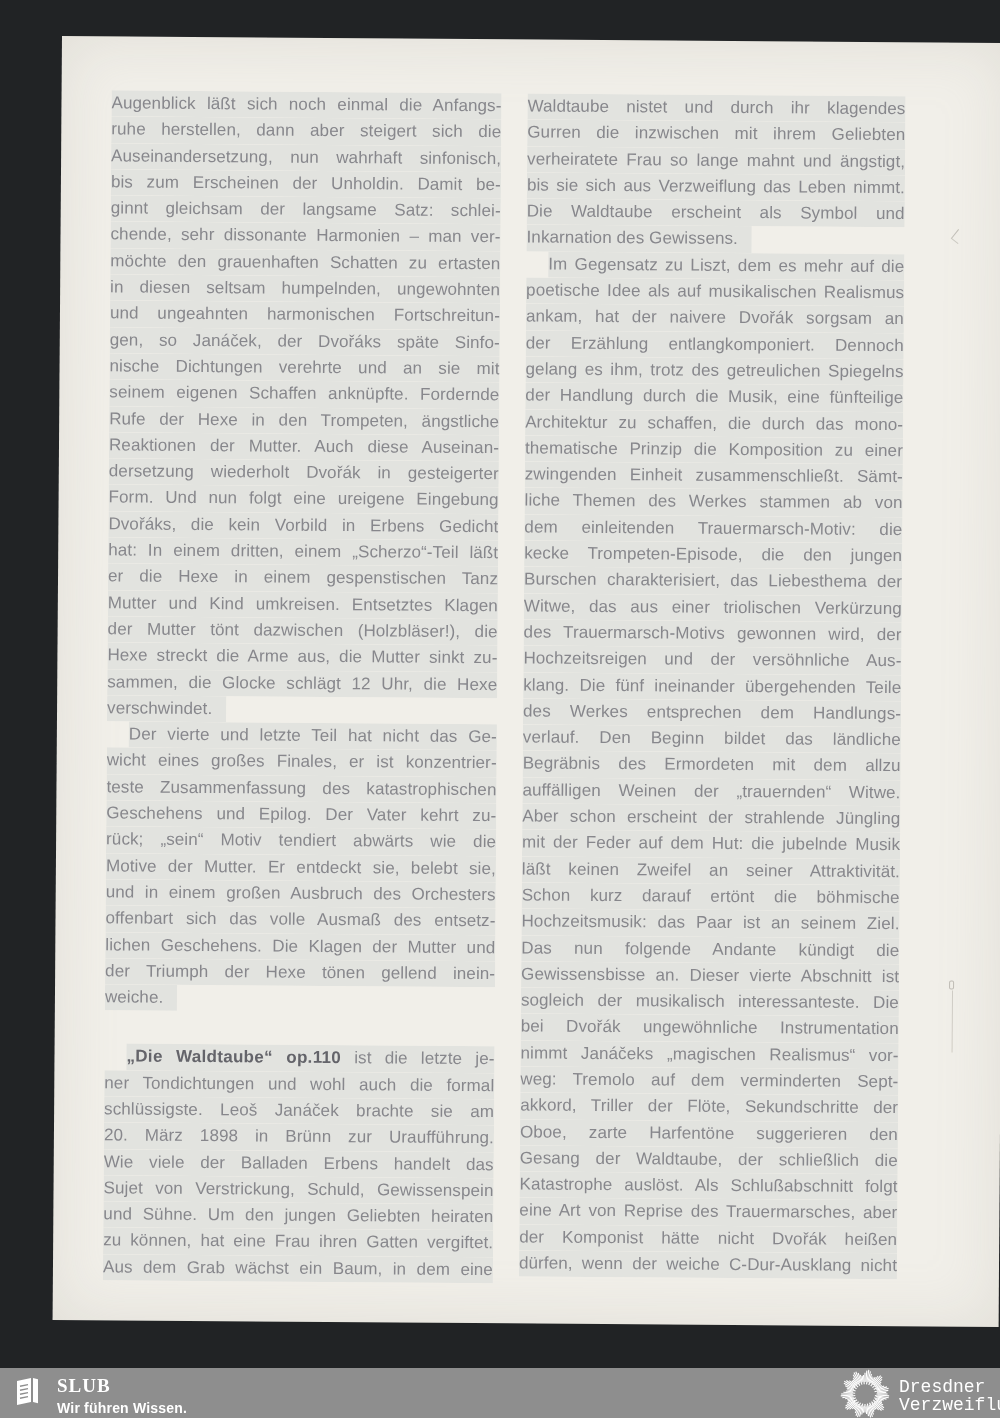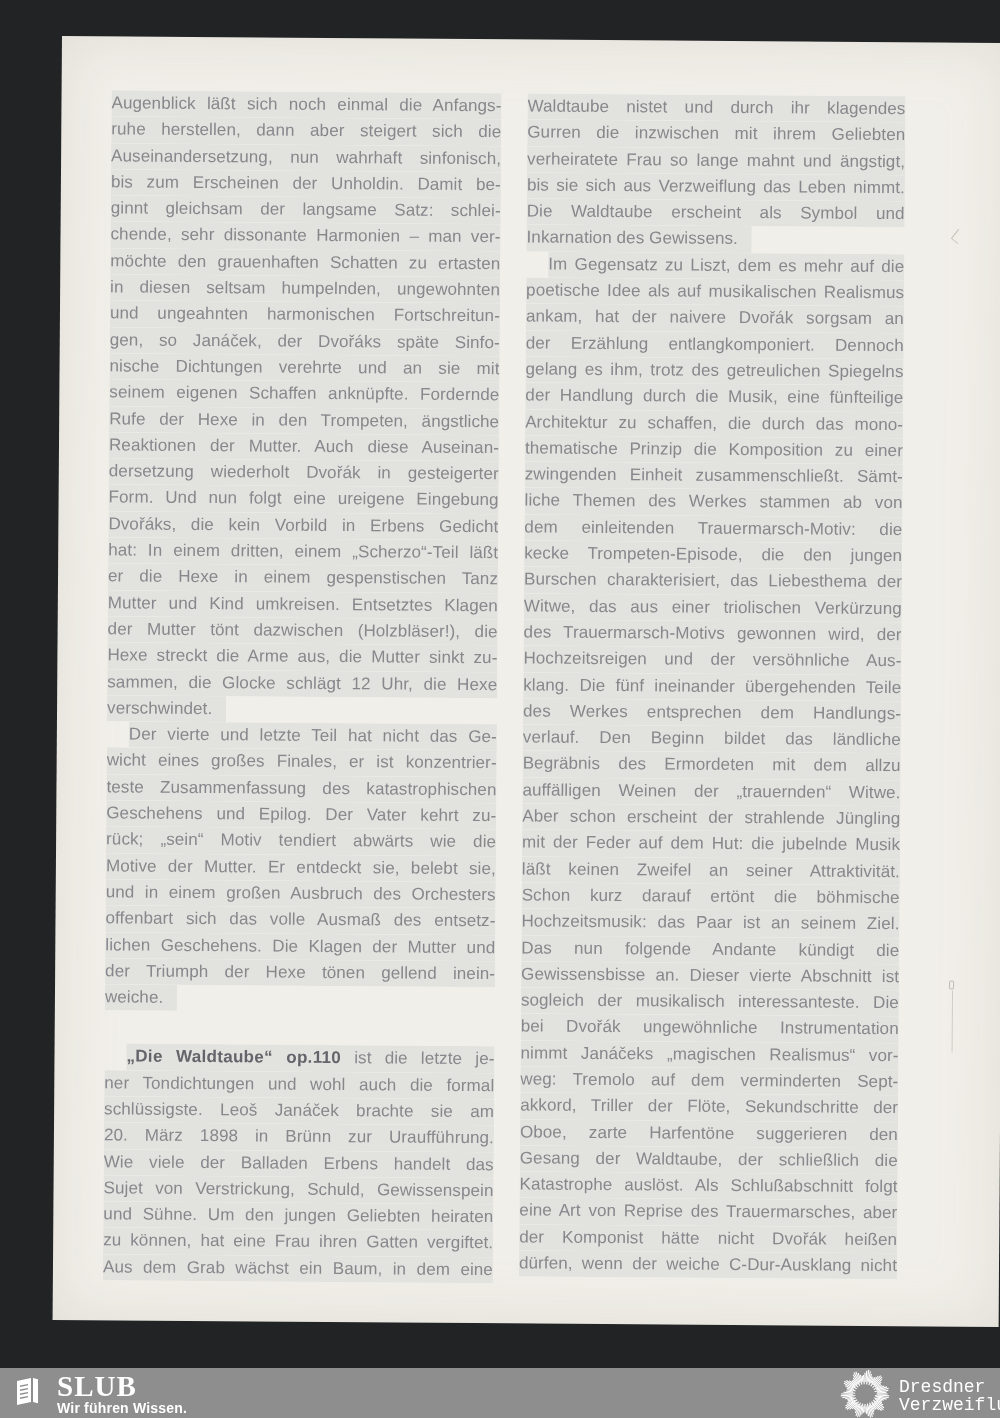--- a/index.html
+++ b/index.html
@@ -66,21 +66,21 @@
     position:absolute; left:0; top:1368px; width:1000px; height:50px;
     background:var(--footer);
   }
   .slub{
     position:absolute; left:13px; top:5px;
     display:flex; align-items:flex-start; gap:8px;
   }
   .slub-text{display:flex; flex-direction:column;}
   .slub-name{
     font-family:"Liberation Serif", serif; font-weight:700;
-    font-size:29px; line-height:26px; color:var(--ftxt); letter-spacing:1px;
+    font-size:19px; line-height:26px; color:var(--ftxt); letter-spacing:1px;
   }
   .slub-tagline{
     font-size:14px; font-weight:700; color:var(--ftxt); margin-top:1px;
     letter-spacing:0.2px;
   }
   .dp{
     position:absolute; left:840px; top:1px;
     display:flex; align-items:center; gap:9px;
   }
   .dp-text{

